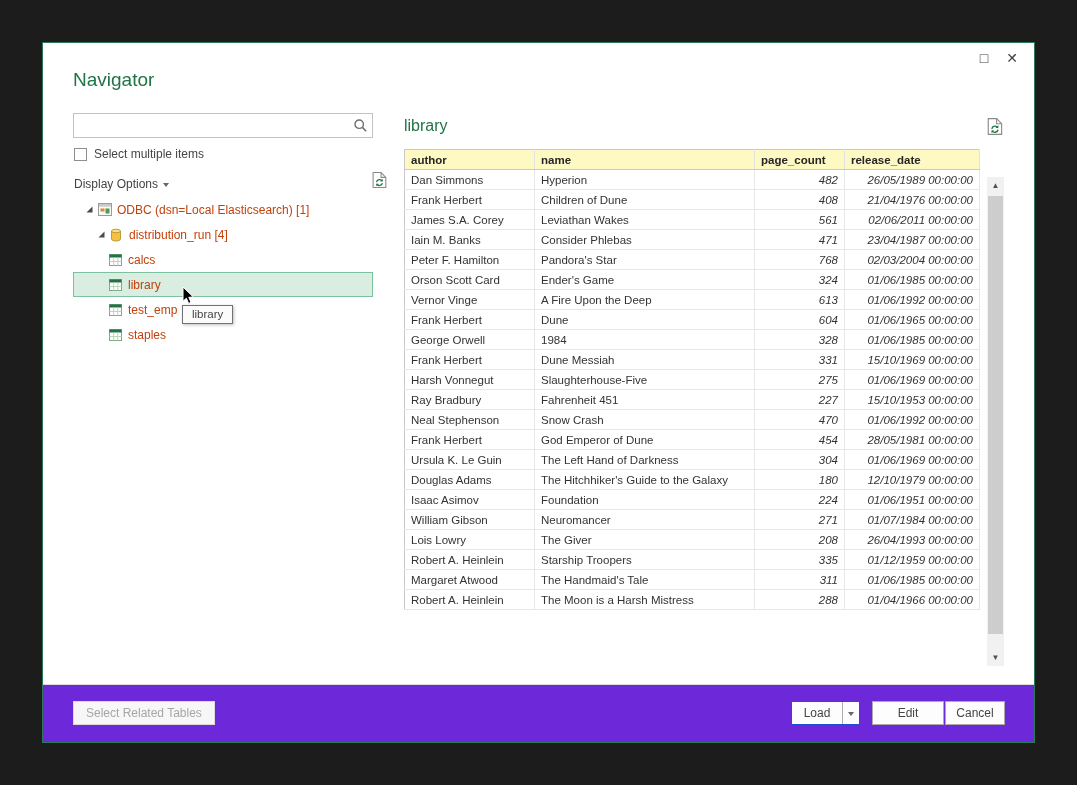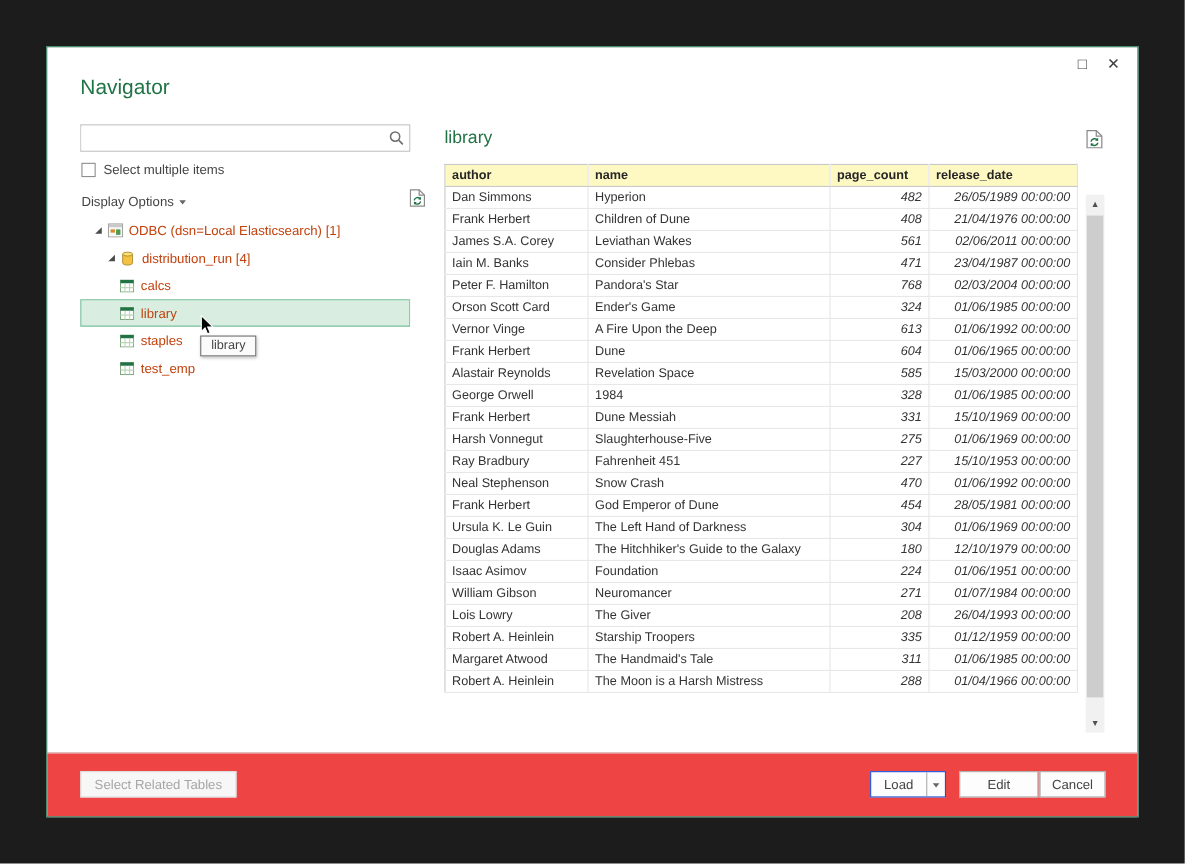--- a/index.html
+++ b/index.html
@@ -62,21 +62,21 @@
     overflow:hidden; white-space:nowrap; background:#fff;
   }
   table.preview td.num { text-align:right; font-style:italic; }
   
   .scrollbar { position:absolute; left:944px; top:134px; width:17px; height:489px; background:#f1f1f1; }
   .scroll-arrow { position:absolute; left:0; width:17px; height:17px; text-align:center; font-size:8px; line-height:17px; color:#505050; }
   .scroll-up { top:0; }
   .scroll-down { bottom:0; }
   .scroll-thumb { position:absolute; left:1px; right:1px; top:19px; height:438px; background:#cdcdcd; }
   
-  .footer { position:absolute; left:0; right:0; bottom:0; height:58px; background:#ef4444; border-top:1px solid #dddddd;text-decoration:underline; }
+  .footer { position:absolute; left:0; right:0; bottom:0; height:58px; background:#6d28d9; border-top:1px solid #dddddd;text-decoration:underline; }
   .btn {
     position:absolute; top:16px; height:24px; background:#fdfdfd; border:1px solid #ababab;
     font-size:12px; color:#444; font-family:inherit; display:flex; align-items:center; justify-content:center;
     padding:0 12px; cursor:default;
   }
   .btn.disabled { background:#f7f7f7; border-color:#dcdcdc; color:#a6a6a6; }
   .btn-select-related { left:30px; }
   .split-btn { position:absolute; top:16px; left:748px; width:69px; height:24px; display:flex; border:1px solid #1d4ed8; background:#fdfdfd; }
   .split-main { flex:1; display:flex; align-items:center; justify-content:center; font-size:12px; color:#444; }
   .split-arrow { width:17px; border-left:1px solid #ababab; display:flex; align-items:center; justify-content:center; }
@@ -185,33 +185,33 @@
       <div class="tree-row" style="padding-left: 36px;">
         <span class="tree-icon">
           <svg width="13" height="12" viewBox="0 0 13 12">
             <rect x="0.5" y="0.5" width="12" height="11" fill="#ffffff" stroke="#7ea87e"></rect>
             <rect x="0.5" y="0.5" width="12" height="3" fill="#217346"></rect>
             <line x1="4.66" y1="3.5" x2="4.66" y2="11.5" stroke="#bbd6bb"></line>
             <line x1="8.83" y1="3.5" x2="8.83" y2="11.5" stroke="#bbd6bb"></line>
             <line x1="0.5" y1="7.5" x2="12.5" y2="7.5" stroke="#bbd6bb"></line>
           </svg>
         </span>
-        <span class="tree-label">staples</span>
+        <span class="tree-label">test_emp</span>
       </div>
       <div class="tree-row" style="padding-left: 36px;">
         <span class="tree-icon">
           <svg width="13" height="12" viewBox="0 0 13 12">
             <rect x="0.5" y="0.5" width="12" height="11" fill="#ffffff" stroke="#7ea87e"></rect>
             <rect x="0.5" y="0.5" width="12" height="3" fill="#217346"></rect>
             <line x1="4.66" y1="3.5" x2="4.66" y2="11.5" stroke="#bbd6bb"></line>
             <line x1="8.83" y1="3.5" x2="8.83" y2="11.5" stroke="#bbd6bb"></line>
             <line x1="0.5" y1="7.5" x2="12.5" y2="7.5" stroke="#bbd6bb"></line>
           </svg>
         </span>
-        <span class="tree-label">test_emp</span>
+        <span class="tree-label">staples</span>
       </div>
     </div>
 
   <div class="cursor">
     <svg width="13" height="19" viewBox="0 0 13 19">
       <path d="M1 1 L1 15.2 L4.4 12.2 L6.6 17.4 L9 16.4 L6.8 11.3 L11.3 11 Z" fill="#000000" stroke="#ffffff" stroke-width="1"></path>
     </svg>
   </div>
   <div class="tooltip">library</div>
 
@@ -287,26 +287,20 @@
             <td class="num">613</td>
             <td class="num">01/06/1992 00:00:00</td>
           </tr>
           <tr>
             <td>Frank Herbert</td>
             <td>Dune</td>
             <td class="num">604</td>
             <td class="num">01/06/1965 00:00:00</td>
           </tr>
           <tr>
-            <td>Alastair Reynolds</td>
-            <td>Revelation Space</td>
-            <td class="num">585</td>
-            <td class="num">15/03/2000 00:00:00</td>
-          </tr>
-          <tr>
             <td>George Orwell</td>
             <td>1984</td>
             <td class="num">328</td>
             <td class="num">01/06/1985 00:00:00</td>
           </tr>
           <tr>
             <td>Frank Herbert</td>
             <td>Dune Messiah</td>
             <td class="num">331</td>
             <td class="num">15/10/1969 00:00:00</td>

